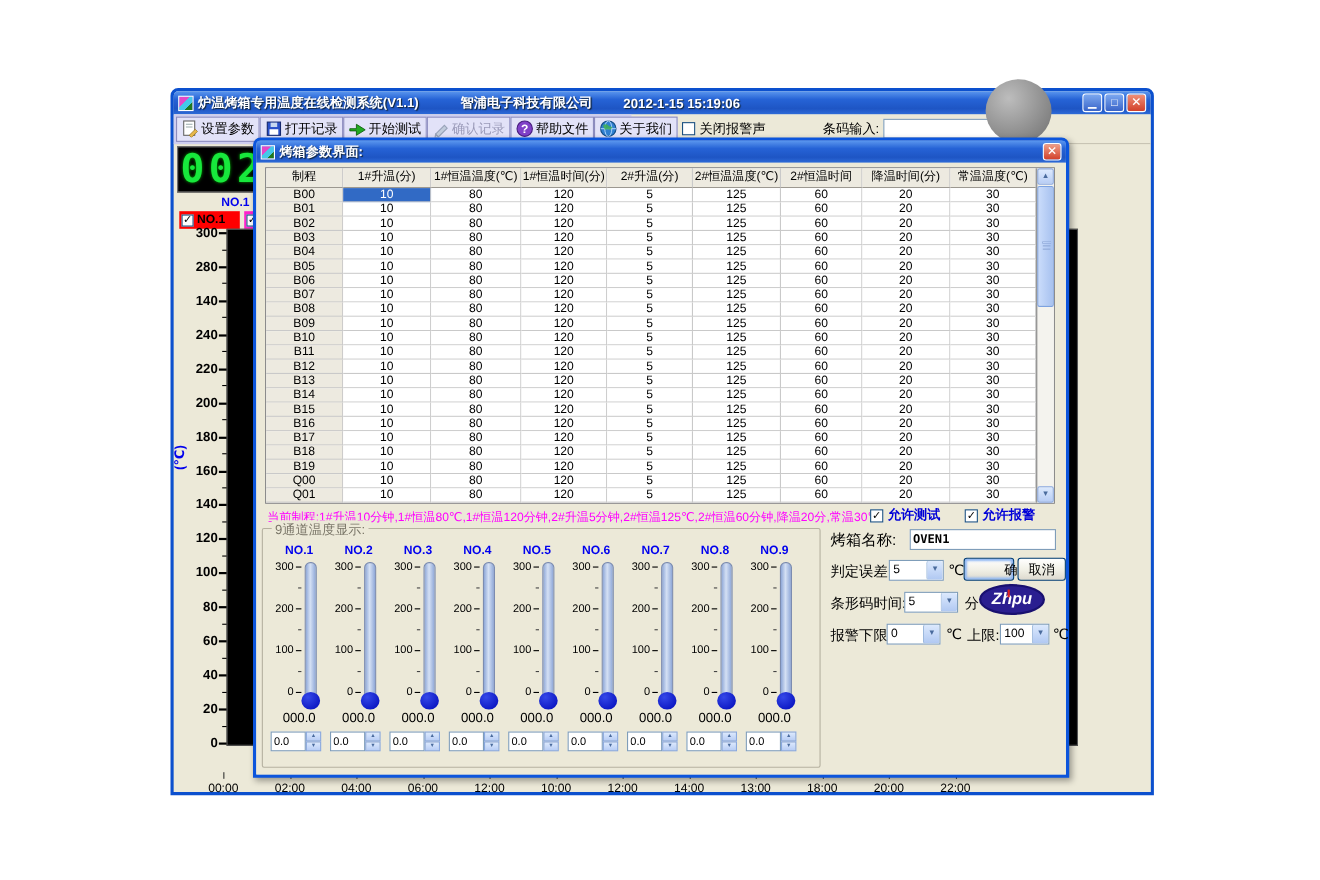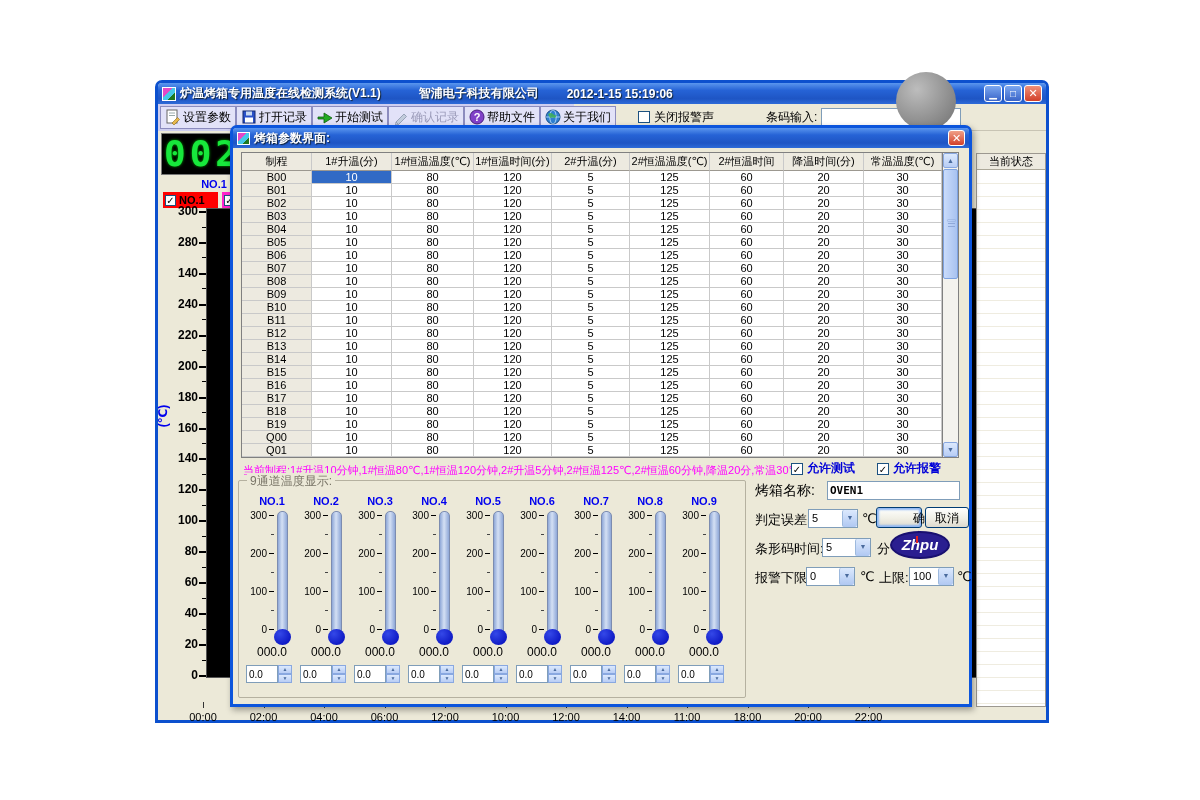--- a/index.html
+++ b/index.html
@@ -22,21 +22,21 @@
   .win-btn.close{background:linear-gradient(180deg,#F09078,#D2402A);font-size:11px;font-weight:bold;}
 
   
   .toolbar{position:relative;height:27px;background:#ECE9D8;border-bottom:1px solid #C8C4B4;
     display:flex;align-items:center;z-index:1;}
   .tb-strip{position:absolute;left:0;top:0;width:416px;height:27px;background:#CECEF0;}
   .tb-btn{position:relative;height:23px;margin:0;display:flex;align-items:center;gap:2px;
     background:#E2E2F8;border:1px solid #8C8CBE;padding:0 4px;font-size:12px;color:#000;}
   .tb-btn.disabled{color:#9A9AB8;}
   .tb-btn .ic{width:16px;height:16px;flex:none;}
-  .tb-check{display:flex;align-items:center;gap:4px;font-size:12px;color:#000;margin-left:22px;position:relative;}
+  .tb-check{display:flex;align-items:center;gap:4px;font-size:12px;color:#000;margin-left:4px;position:relative;}
   .cbox{width:12px;height:12px;background:#fff;border:1px solid #1C5180;display:inline-block;
     font-size:10px;line-height:11px;text-align:center;color:#000;flex:none;}
   .barcode-label{font-size:12px;margin-left:52px;}
   .tb-input{width:140px;height:18px;border:1px solid #7F9DB9;background:#fff;margin-left:4px;font-size:11px;padding:0 2px;}
   .gray-circle{position:absolute;left:738px;top:-32px;width:60px;height:58px;border-radius:50%;
     background:radial-gradient(circle at 35% 30%,#BDBDBD,#6E6E6E);z-index:3;}
 
   
   .content{position:absolute;left:0;top:48px;right:0;bottom:0;background:#ECE9D8;}
 
@@ -284,34 +284,30 @@
           <div class="x-tick-label" style="left: 204.5px;">06:00</div>
           <div class="x-tick" style="left: 226.5px;"></div>
           <div class="x-tick-label" style="left: 265px;">12:00</div>
           <div class="x-tick" style="left: 287px;"></div>
           <div class="x-tick-label" style="left: 325.5px;">10:00</div>
           <div class="x-tick" style="left: 347.5px;"></div>
           <div class="x-tick-label" style="left: 386px;">12:00</div>
           <div class="x-tick" style="left: 408px;"></div>
           <div class="x-tick-label" style="left: 446.5px;">14:00</div>
           <div class="x-tick" style="left: 468.5px;"></div>
-          <div class="x-tick-label" style="left: 507px;">11:00</div>
+          <div class="x-tick-label" style="left: 507px;">13:00</div>
           <div class="x-tick" style="left: 529px;"></div>
           <div class="x-tick-label" style="left: 567.5px;">18:00</div>
           <div class="x-tick" style="left: 589.5px;"></div>
           <div class="x-tick-label" style="left: 628px;">20:00</div>
           <div class="x-tick" style="left: 650px;"></div>
           <div class="x-tick-label" style="left: 688.5px;">22:00</div>
           <div class="x-tick" style="left: 710.5px;"></div>
         </div>
 
-      <div class="status-list">
-        <div class="status-head">当前状态</div>
-        <div class="status-rows"></div>
-      </div>
     </div>
   </div>
 
   <div class="dialog">
     <div class="titlebar">
       <span class="app-ico" style="width:13px;height:13px;"></span>
       <span class="tb-text">烤箱参数界面:</span>
       <span class="dlg-close">✕</span>
     </div>
     <div class="dlg-body">

